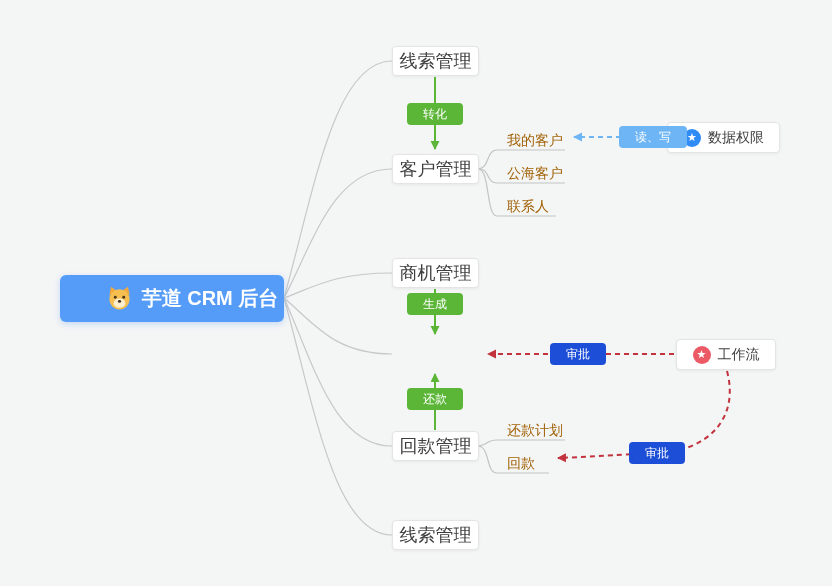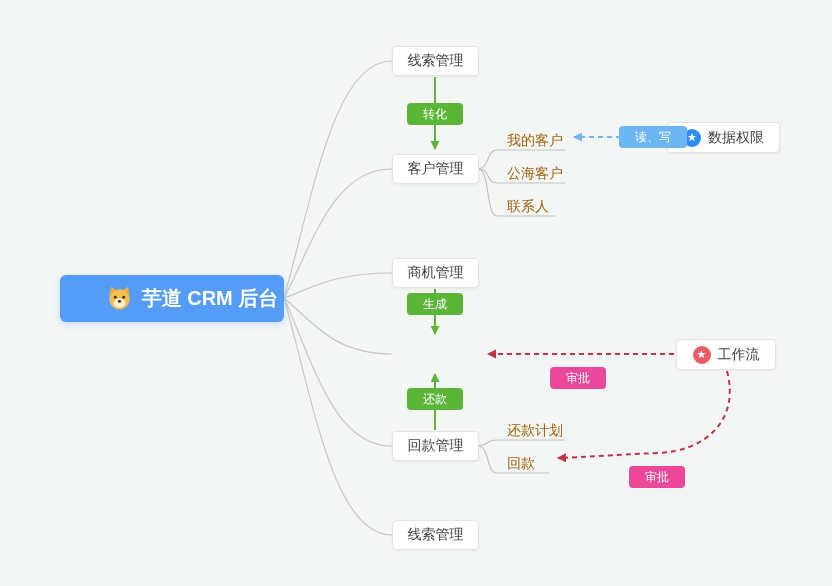--- a/index.html
+++ b/index.html
@@ -8,21 +8,21 @@
     position:relative; width:832px; height:586px; margin:0 auto;
     background:#f4f5f5; overflow:hidden;
     font-family:"Liberation Sans","DejaVu Sans",sans-serif;
   }
   .edges { position:absolute; left:0; top:0; }
 
   .node {
     position:absolute; left:392px; width:87px; height:30px;
     background:#fff; border:1px solid #e4e4e4; border-radius:4px;
     display:flex; align-items:center; justify-content:center;
-    font-size:14px; color:#3e3e3e;
+    font-size:18px; color:#3e3e3e;
     box-shadow:0 1px 3px rgba(0,0,0,.06);
   }
   .side-node {
     position:absolute; height:31px;
     background:#fff; border:1px solid #e4e4e4; border-radius:4px;
     display:flex; align-items:center; justify-content:center; gap:7px;
     font-size:14px; color:#3e3e3e;
     box-shadow:0 1px 3px rgba(0,0,0,.06);
   }
   .star {
@@ -43,21 +43,21 @@
   }
   .mascot { flex:0 0 auto; }
 
   .badge {
     position:absolute; transform:translate(-50%,-50%);
     color:#fff; font-size:12px; line-height:1;
     padding:5px 16px; border-radius:4px; white-space:nowrap;
   }
   .badge.green { background:#5bb638; }
   .badge.blue  { background:#6eb5f6;margin-left:36px; }
-  .badge.red   { background:#ec4899;margin-top:24px; }
+  .badge.red   { background:#1d4ed8; }
 
   .child {
     position:absolute; font-size:14px; line-height:15px; color:#a16207;
     white-space:nowrap;
   }
 </style>
 </head>
 <body>
 
 <div class="canvas">

